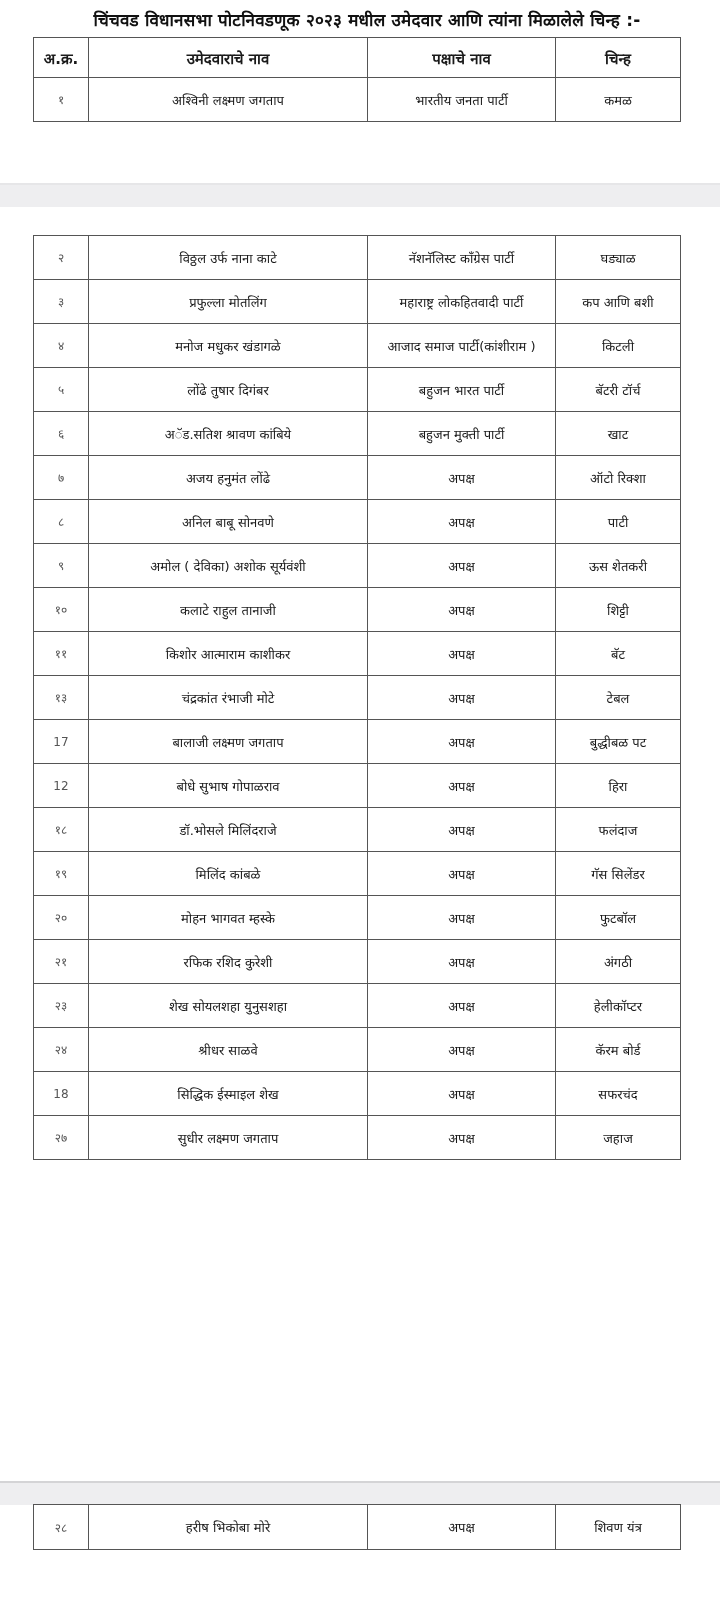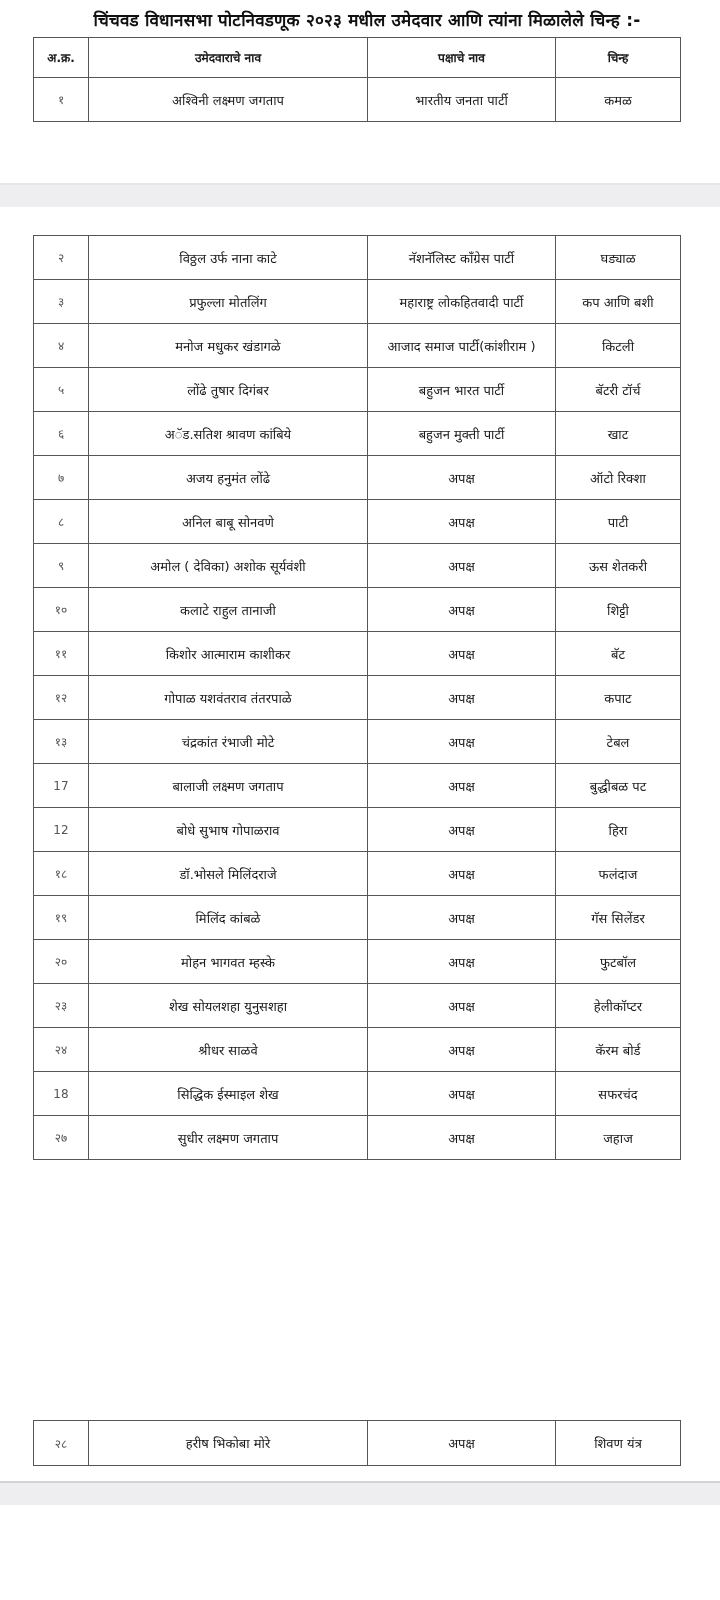--- a/index.html
+++ b/index.html
@@ -37,38 +37,38 @@
   table.cand td, table.cand th {
     border: 1px solid #555;
     text-align: center;
     vertical-align: middle;
     padding: 0 4px;
     overflow: hidden;
     white-space: nowrap;
   }
   table.cand th {
     font-weight: bold;
-    font-size: 12px;
+    font-size: 15px;
     height: 39px;
   }
   table.cand td {
     height: 43px;
   }
   table.cand td.num {
     color: #555;
     font-size: 12px;
   }
   col.c1 { width: 55px; }
   col.c2 { width: 279px; }
   col.c3 { width: 188px; }
   col.c4 { width: 125px; }
 
   #table-1 { top: 37px; }
   #table-2 { top: 235px; }
-  #table-3 { top: 1420px; padding-left: 16px; }
+  #table-3 { top: 1504px; padding-left: 16px; }
   #table-3 td { height: 44px; }
 
   .page-gap {
     position: absolute;
     left: 0;
     width: 720px;
     height: 24px;
     background: #eeeef0;
     border-top: 2px solid #d4d4d6;
     box-sizing: border-box;
@@ -170,26 +170,20 @@
         <td>अपक्ष</td>
         <td>शिट्टी</td>
       </tr>
       <tr>
         <td class="num">११</td>
         <td>किशोर आत्माराम काशीकर</td>
         <td>अपक्ष</td>
         <td>बॅट</td>
       </tr>
       <tr>
-        <td class="num">१२</td>
-        <td>गोपाळ यशवंतराव तंतरपाळे</td>
-        <td>अपक्ष</td>
-        <td>कपाट</td>
-      </tr>
-      <tr>
         <td class="num">१३</td>
         <td>चंद्रकांत रंभाजी मोटे</td>
         <td>अपक्ष</td>
         <td>टेबल</td>
       </tr>
       <tr>
         <td class="num">17</td>
         <td>बालाजी लक्ष्मण जगताप</td>
         <td>अपक्ष</td>
         <td>बुद्धीबळ पट</td>
@@ -210,20 +204,26 @@
         <td class="num">१९</td>
         <td>मिलिंद कांबळे</td>
         <td>अपक्ष</td>
         <td>गॅस सिलेंडर</td>
       </tr>
       <tr>
         <td class="num">२०</td>
         <td>मोहन भागवत म्हस्के</td>
         <td>अपक्ष</td>
         <td>फुटबॉल</td>
+      </tr>
+      <tr>
+        <td class="num">२१</td>
+        <td>रफिक रशिद कुरेशी</td>
+        <td>अपक्ष</td>
+        <td>अंगठी</td>
       </tr>
       <tr>
         <td class="num">२३</td>
         <td>शेख सोयलशहा युनुसशहा</td>
         <td>अपक्ष</td>
         <td>हेलीकॉप्टर</td>
       </tr>
       <tr>
         <td class="num">२४</td>
         <td>श्रीधर साळवे</td>

